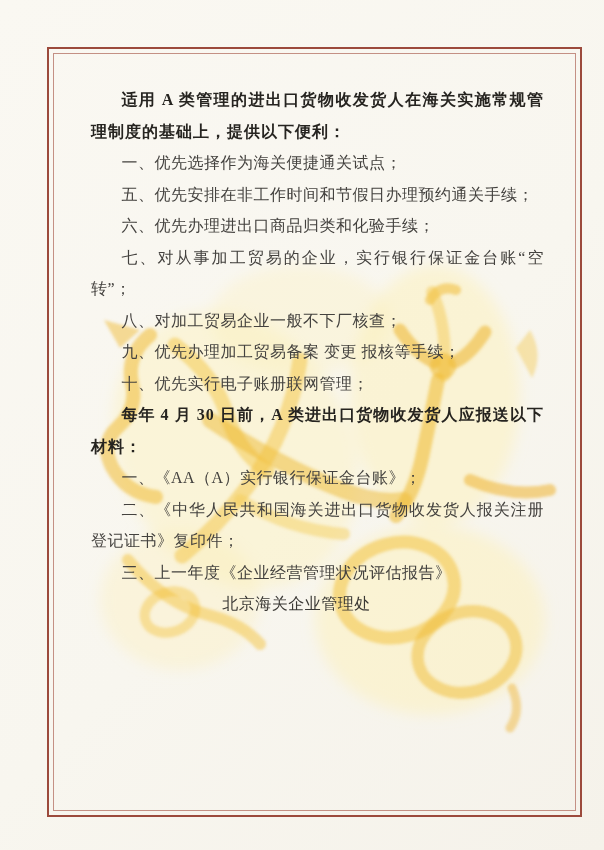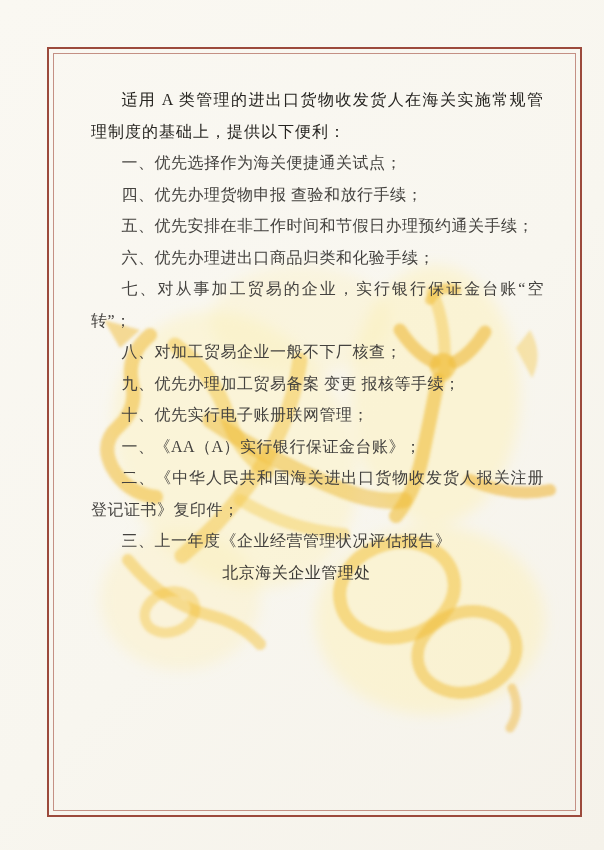--- a/index.html
+++ b/index.html
@@ -51,21 +51,21 @@
     line-height: 31.5px;
     color: #44423f;
     letter-spacing: 0.5px;
     text-align: justify;
   }
   .content p {
     margin: 0;
     text-indent: 1.9em;
   }
   .content p.bold {
-    font-weight: 400;
+    font-weight: 700;
     color: #262420;
     letter-spacing: 1px;
   }
   .signature {
     text-align: center;
     text-indent: 0 !important;
     padding-right: 42px;
     color: #3a3834;
   }
 </style>
@@ -124,26 +124,26 @@
     </g>
   </svg>
 
   <div class="frame-outer">
     <div class="frame-inner"></div>
   </div>
 
   <div class="content">
     <p class="bold">适用 A 类管理的进出口货物收发货人在海关实施常规管理制度的基础上，提供以下便利：</p>
     <p>一、优先选择作为海关便捷通关试点；</p>
-    <p>四、优先办理货物申报 查验和放行手续；</p>
     <p>五、优先安排在非工作时间和节假日办理预约通关手续；</p>
     <p>六、优先办理进出口商品归类和化验手续；</p>
     <p>七、对从事加工贸易的企业，实行银行保证金台账“空转”；</p>
     <p>八、对加工贸易企业一般不下厂核查；</p>
     <p>九、优先办理加工贸易备案 变更 报核等手续；</p>
     <p>十、优先实行电子账册联网管理；</p>
+    <p class="bold">每年 4 月 30 日前，A 类进出口货物收发货人应报送以下材料：</p>
     <p>一、《AA（A）实行银行保证金台账》；</p>
     <p>二、《中华人民共和国海关进出口货物收发货人报关注册登记证书》复印件；</p>
     <p>三、上一年度《企业经营管理状况评估报告》</p>
     <p class="signature">北京海关企业管理处</p>
   </div>
 
 </div>
 
 </body></html>

